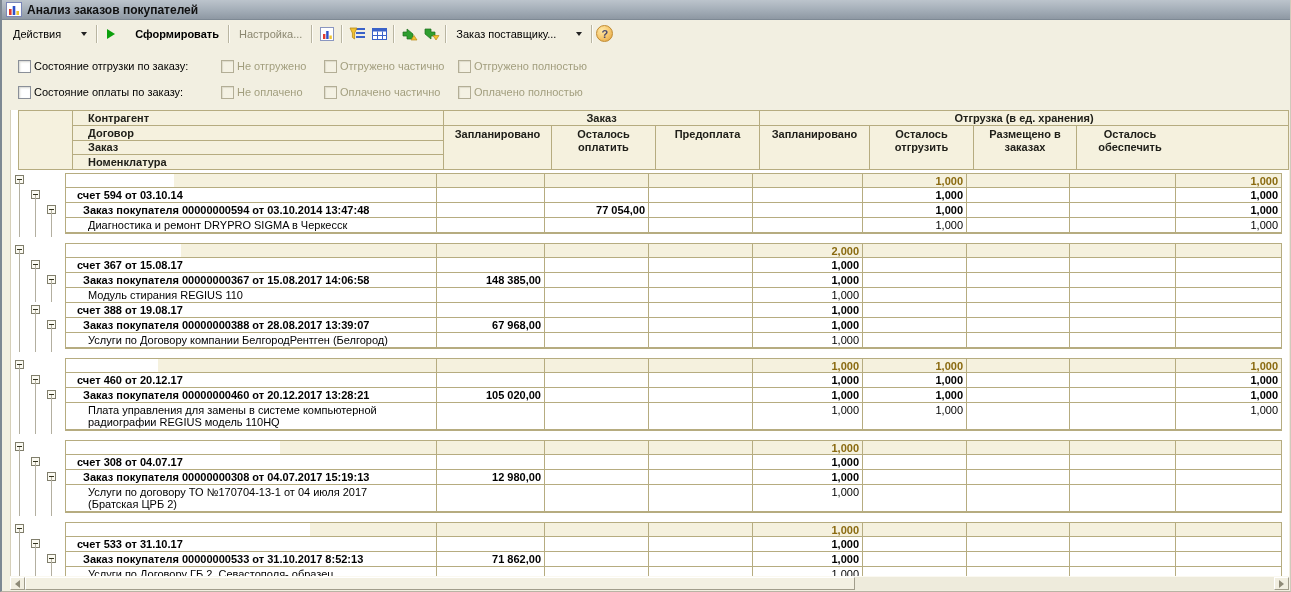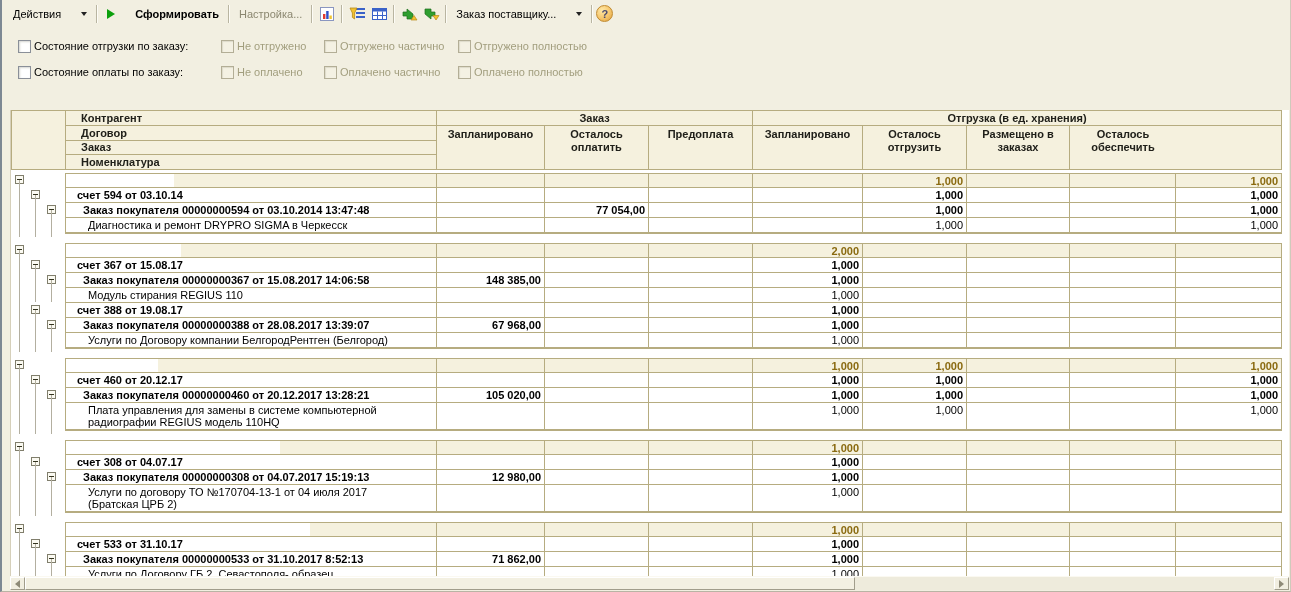--- a/index.html
+++ b/index.html
@@ -65,21 +65,21 @@
   .cb.disabled { background: #f4f1e3; border-color: #b3ae96; box-shadow: inset 1px 1px 1px rgba(120,115,90,.18); }
   .f-opt-text { color: #a29e7e; }
   
   .report {
     position: absolute; left: 8px; right: 1px; top: 110px; bottom: 15px;
     background: #fff; overflow: hidden; border-left: 1px solid #d6d0ba;
   }
   :root { --bd: #b6ac80; --cream: #f5f1de; }
   
   .thead {
-    display: grid; width: 1271px; height: 60px; margin-left: 0; margin-bottom: 3px;
+    display: grid; width: 1271px; height: 60px; margin-left: 7px; margin-bottom: 3px;
     grid-template-columns: 54px 371px 108px 104px 104px 110px 104px 103px 106px 105px;
     grid-template-rows: 15px 1fr;
     border: 1px solid var(--bd); background: var(--cream);
     font-weight: bold; color: #20201a;
   }
   .hcell { border-right: 1px solid var(--bd); }
   .hgutter { grid-row: 1 / span 2; grid-column: 1; }
   .hname { grid-row: 1 / span 2; grid-column: 2; display: flex; flex-direction: column; }
   .hname > div { flex: 1; display: flex; align-items: center; padding-left: 15px; border-bottom: 1px solid var(--bd); }
   .hname > div:last-child { border-bottom: none; }
@@ -138,20 +138,31 @@
   .sb-thumb {
     position: absolute; left: 0; top: 0; bottom: 0; width: 830px;
     background: #f3f0e2; border: 1px solid #fff; border-right-color: #a19d8b; border-bottom-color: #a19d8b;
   }
 </style>
 </head>
 <body>
 
 <div class="window">
 
+  <div class="titlebar">
+    <span class="ticon">
+      <svg width="16" height="15" viewBox="0 0 16 15">
+        <rect x="0.5" y="0.5" width="15" height="14" fill="#fff" stroke="#7a86b8"></rect>
+        <rect x="3" y="7" width="2.6" height="6" fill="#e23a2e"></rect>
+        <rect x="6.7" y="4" width="2.6" height="9" fill="#2e50c8"></rect>
+        <rect x="10.4" y="9" width="2.6" height="4" fill="#efc431"></rect>
+      </svg>
+    </span>
+    <span class="t-text">Анализ заказов покупателей</span>
+  </div>
 
   <div class="toolbar">
     <button class="tb-btn">
       <span>Действия</span>
       <span class="dd-arrow"></span>
     </button>
     <div class="sep"></div>
     <button class="tb-btn bold">
       <span class="play"></span>
       <span>Сформировать</span>

